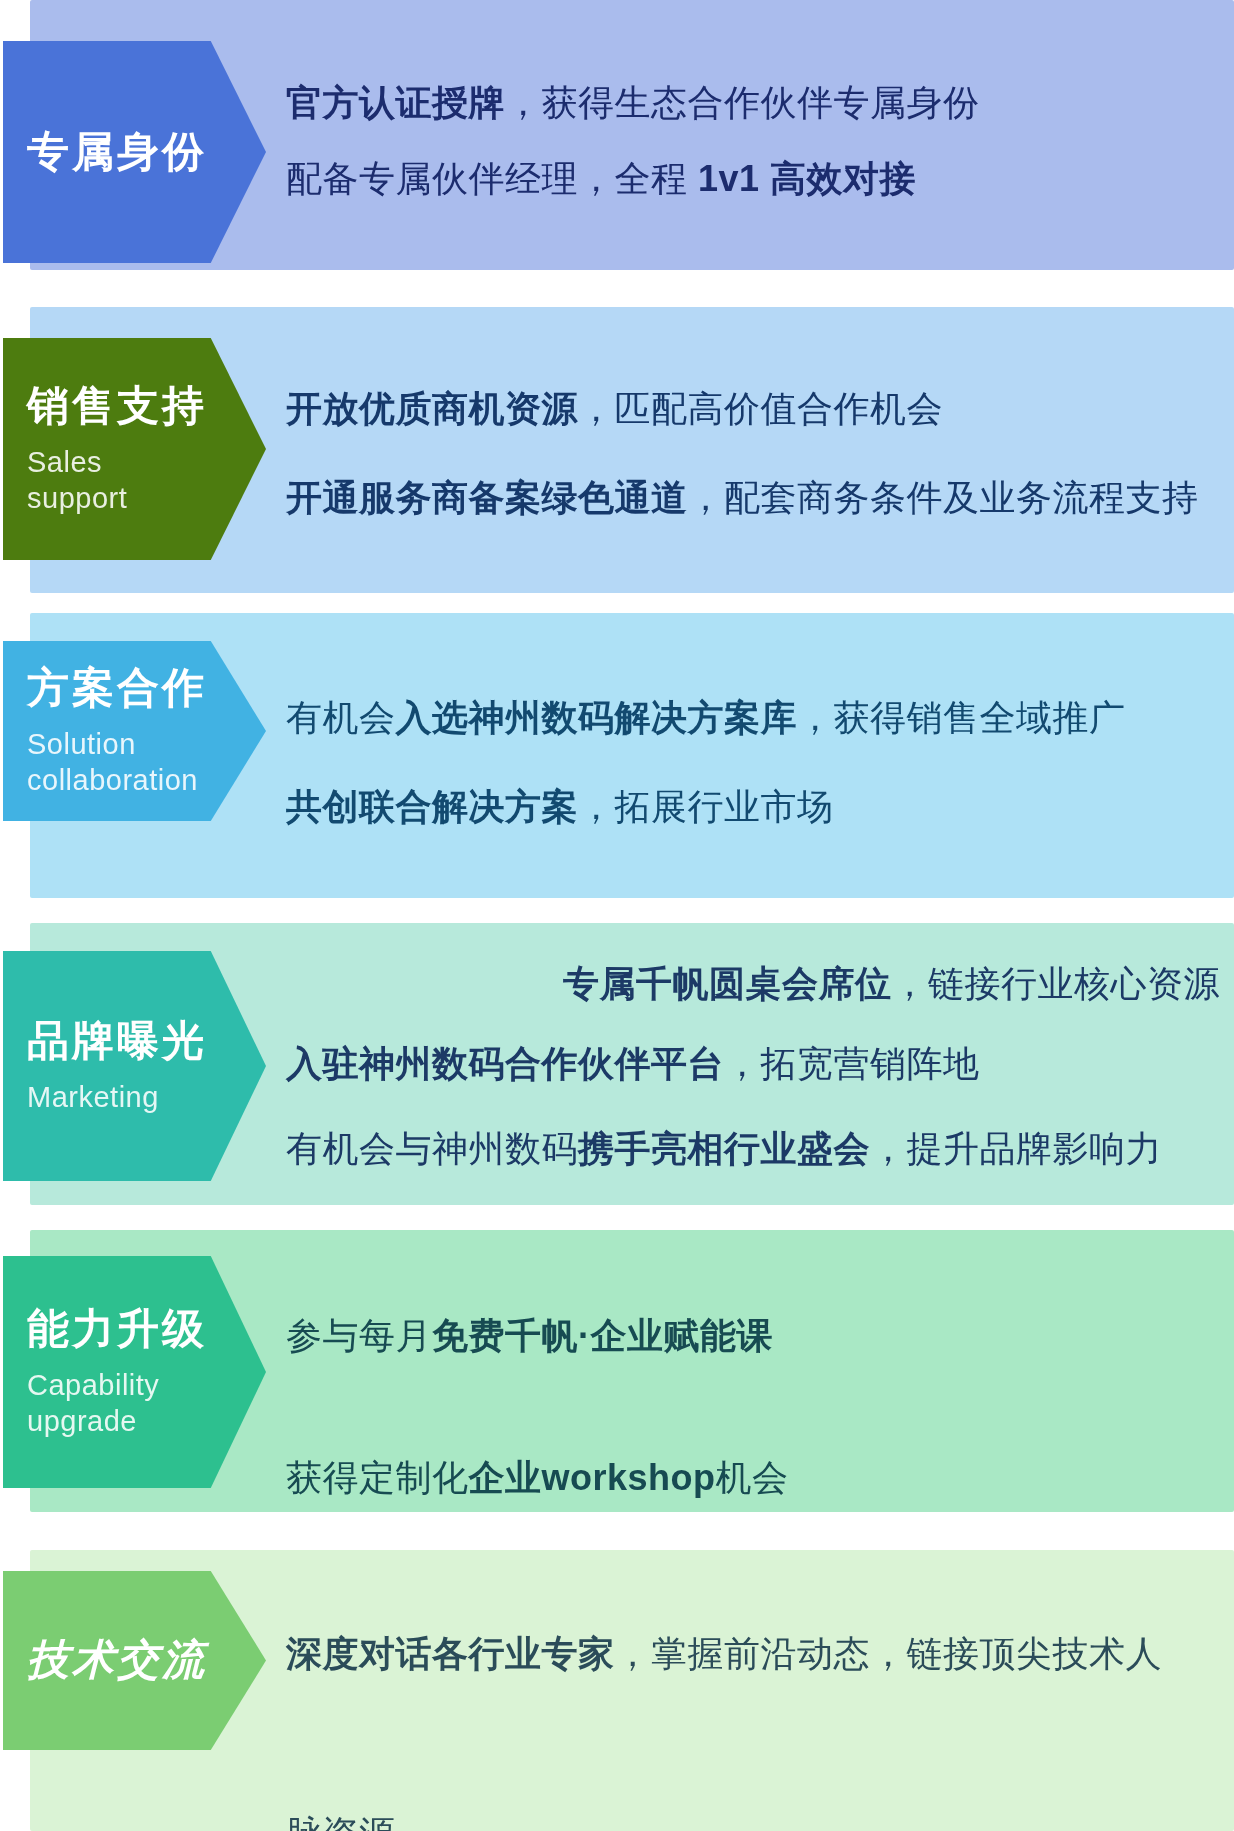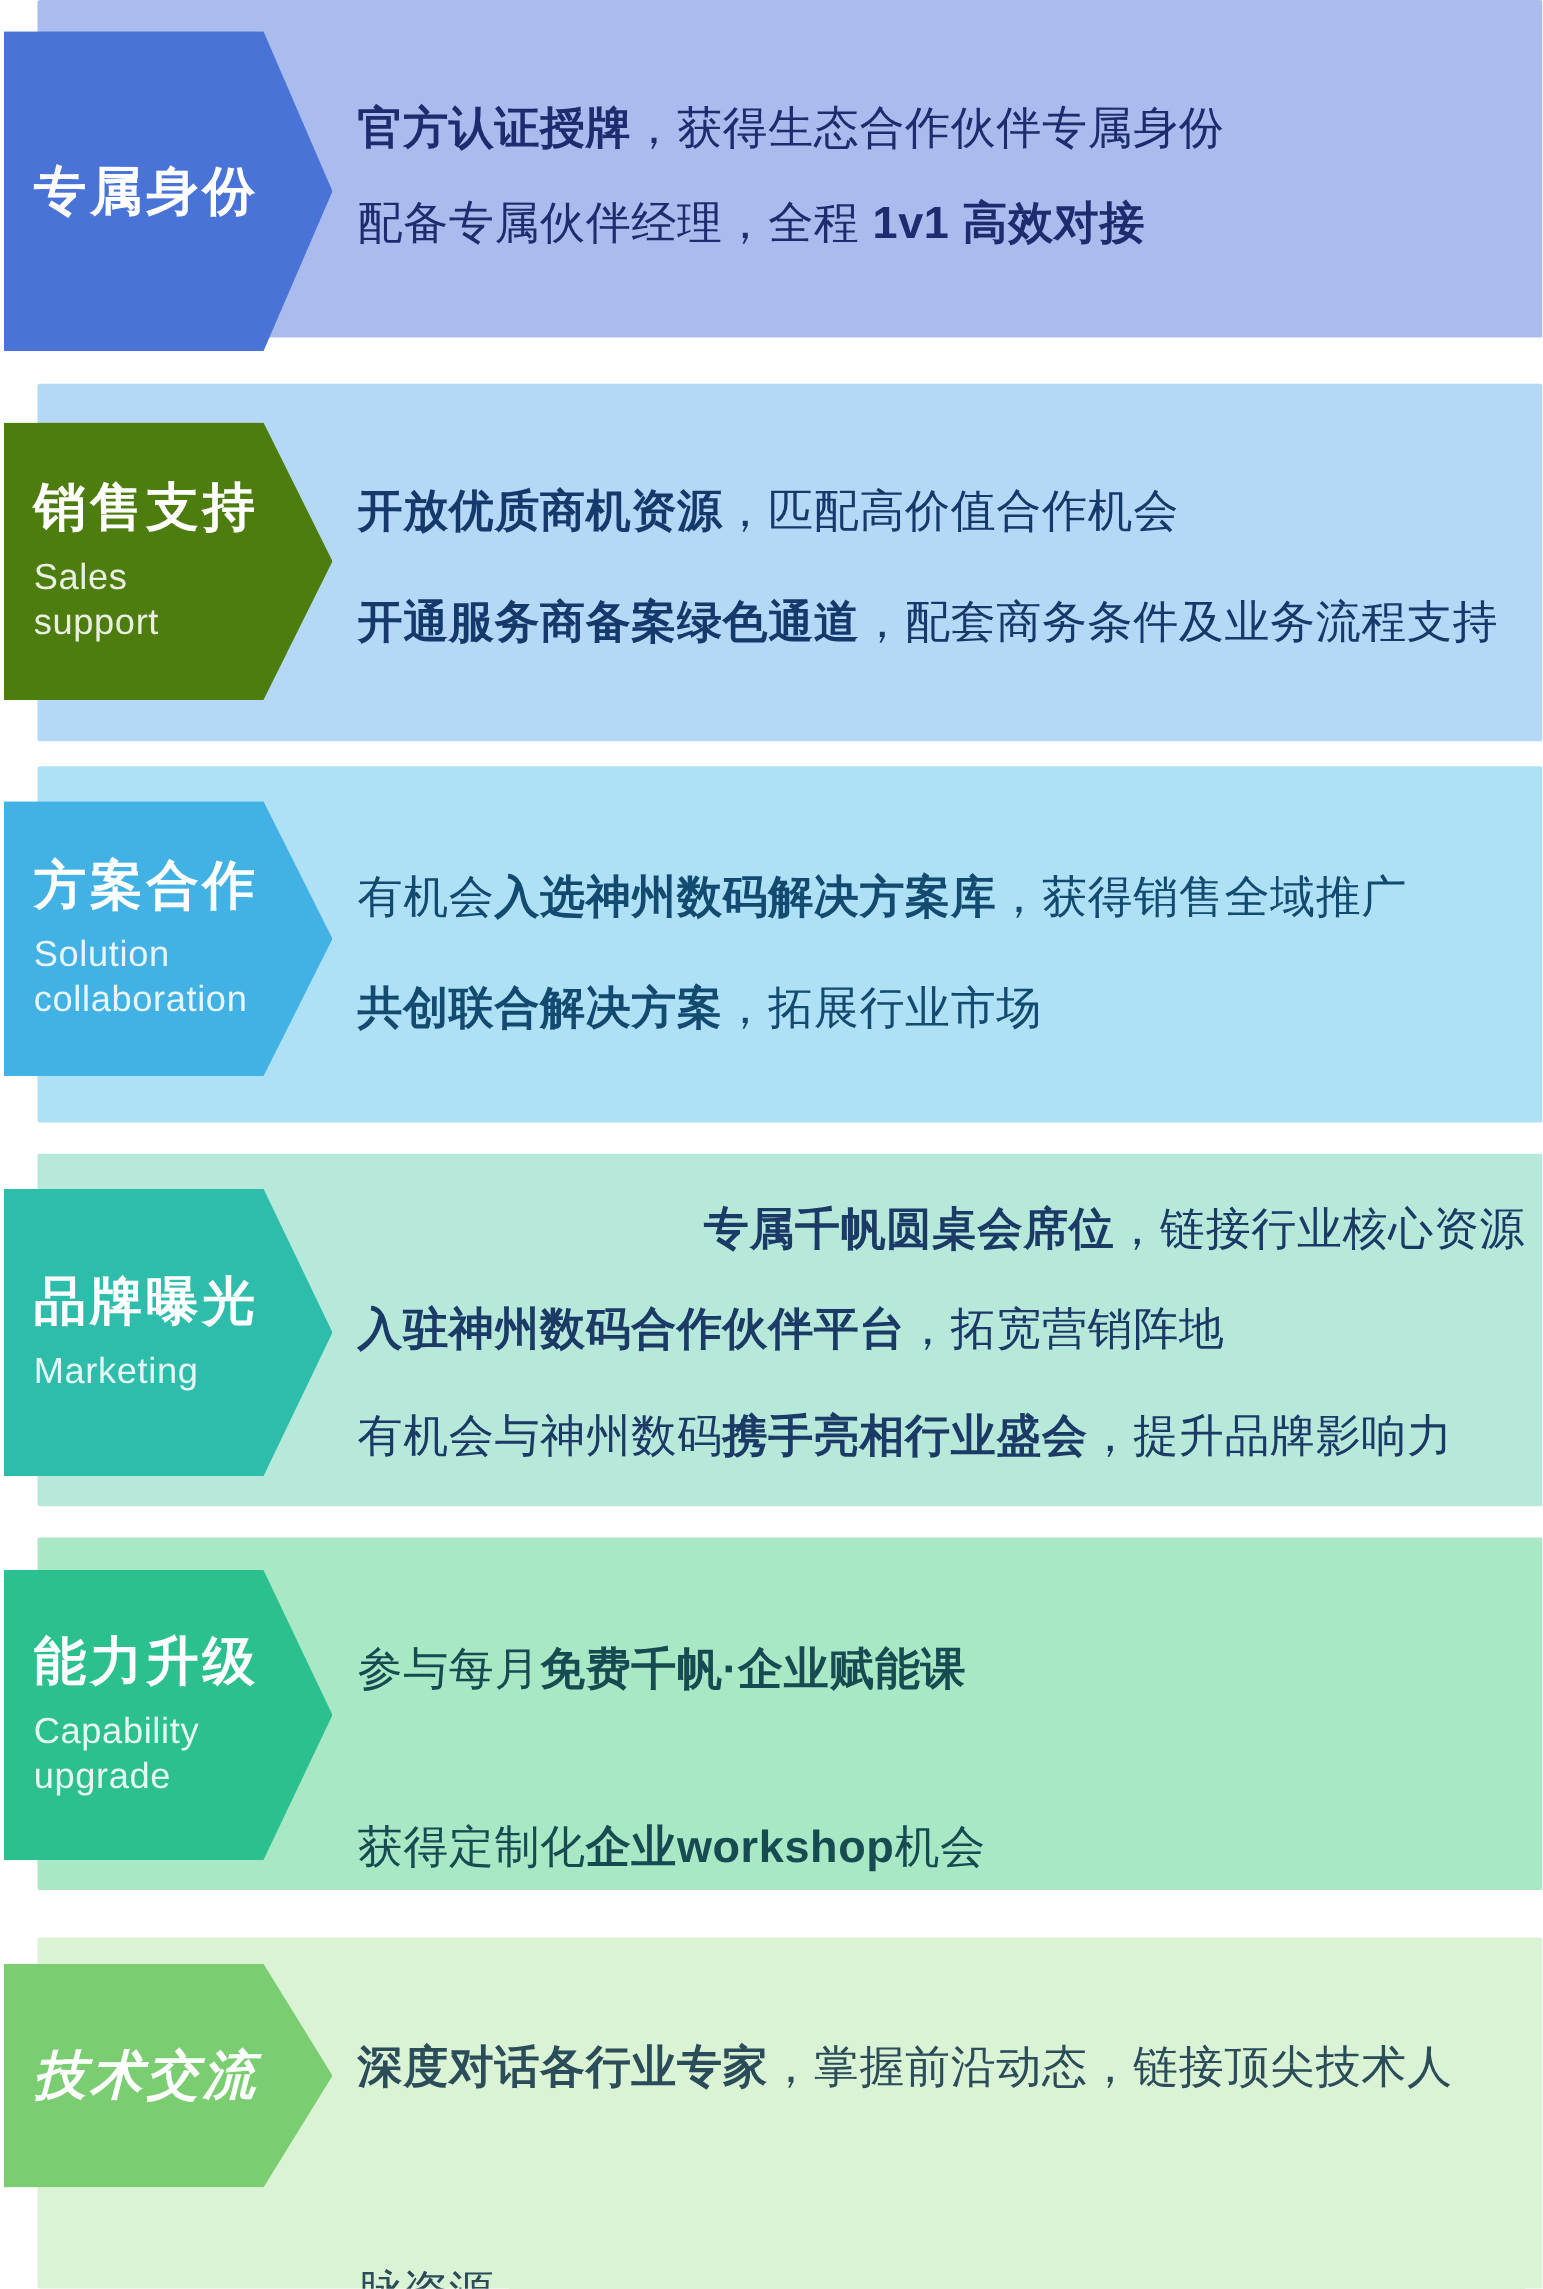--- a/index.html
+++ b/index.html
@@ -33,42 +33,42 @@
     letter-spacing:0.5px;
   }
   .benefit-line .seg-bold{font-weight:700;}
   .benefit-line .seg-reg{font-weight:400;}
 </style>
 </head>
 <body>
 
   <section>
     <div class="panel" style="top: 0px; height: 270px; background: rgb(170, 188, 237);"></div>
-    <div class="arrow" style="top: 25px; height: 256px; background: rgb(74, 115, 216); text-align: right;">
+    <div class="arrow" style="top: 41px; height: 222px; background: rgb(74, 115, 216); text-align: right;">
       <div class="zh">专属身份</div>
     </div>
   <div class="benefit-line" style="top: 102px; color: rgb(28, 44, 110);"><span class="seg-bold">官方认证授牌</span><span class="seg-reg">，获得生态合作伙伴专属身份</span></div>
     <div class="benefit-line" style="top: 178px; color: rgb(28, 44, 110);"><span class="seg-reg">配备专属伙伴经理，全程 </span><span class="seg-bold">1v1 高效对接</span></div>
   </section>
 
   <section>
     <div class="panel" style="top: 307px; height: 286px; background: rgb(181, 216, 246);"></div>
     <div class="arrow" style="top: 338px; height: 222px; background: #4d7c0f;">
       <div class="zh">销售支持</div>
       <div class="en">
         <div>Sales support</div>
       </div>
     </div>
   <div class="benefit-line" style="top: 408px; color: rgb(22, 57, 107);"><span class="seg-bold">开放优质商机资源</span><span class="seg-reg">，匹配高价值合作机会</span></div>
     <div class="benefit-line" style="top: 497px; color: rgb(22, 57, 107);"><span class="seg-bold">开通服务商备案绿色通道</span><span class="seg-reg">，配套商务条件及业务流程支持</span></div>
   </section>
 
   <section>
     <div class="panel" style="top: 613px; height: 285px; background: rgb(174, 225, 246);"></div>
-    <div class="arrow" style="top: 641px; height: 220px; background: rgb(65, 178, 227);">
+    <div class="arrow" style="top: 641px; height: 180px; background: rgb(65, 178, 227);">
       <div class="zh">方案合作</div>
       <div class="en">
         <div>Solution</div>
         <div>collaboration</div>
       </div>
     </div>
   <div class="benefit-line" style="top: 717px; color: rgb(18, 74, 112);"><span class="seg-reg">有机会</span><span class="seg-bold">入选神州数码解决方案库</span><span class="seg-reg">，获得销售全域推广</span></div>
     <div class="benefit-line" style="top: 806px; color: rgb(18, 74, 112);"><span class="seg-bold">共创联合解决方案</span><span class="seg-reg">，拓展行业市场</span></div>
   </section>
 

